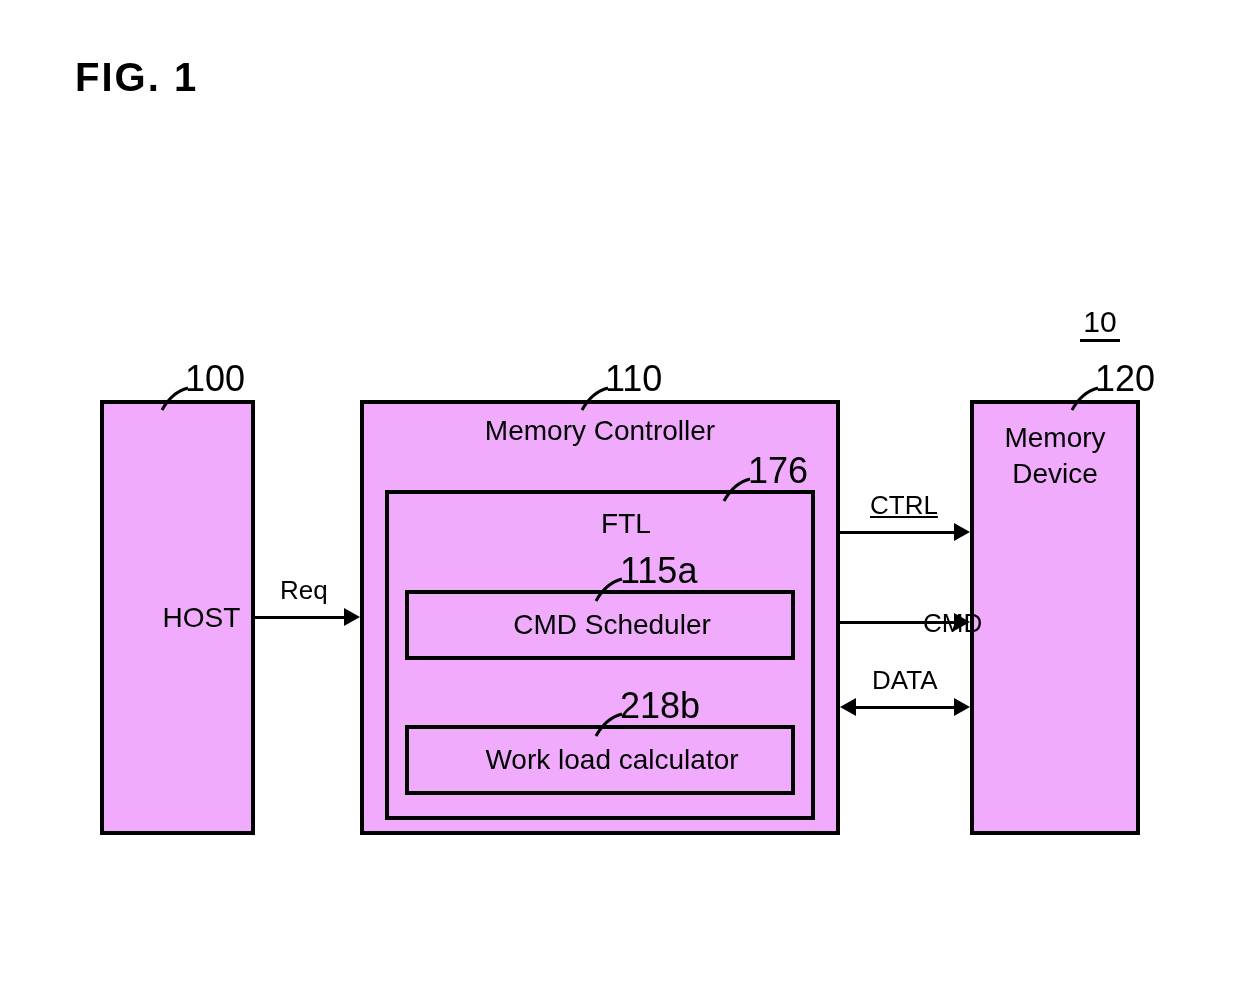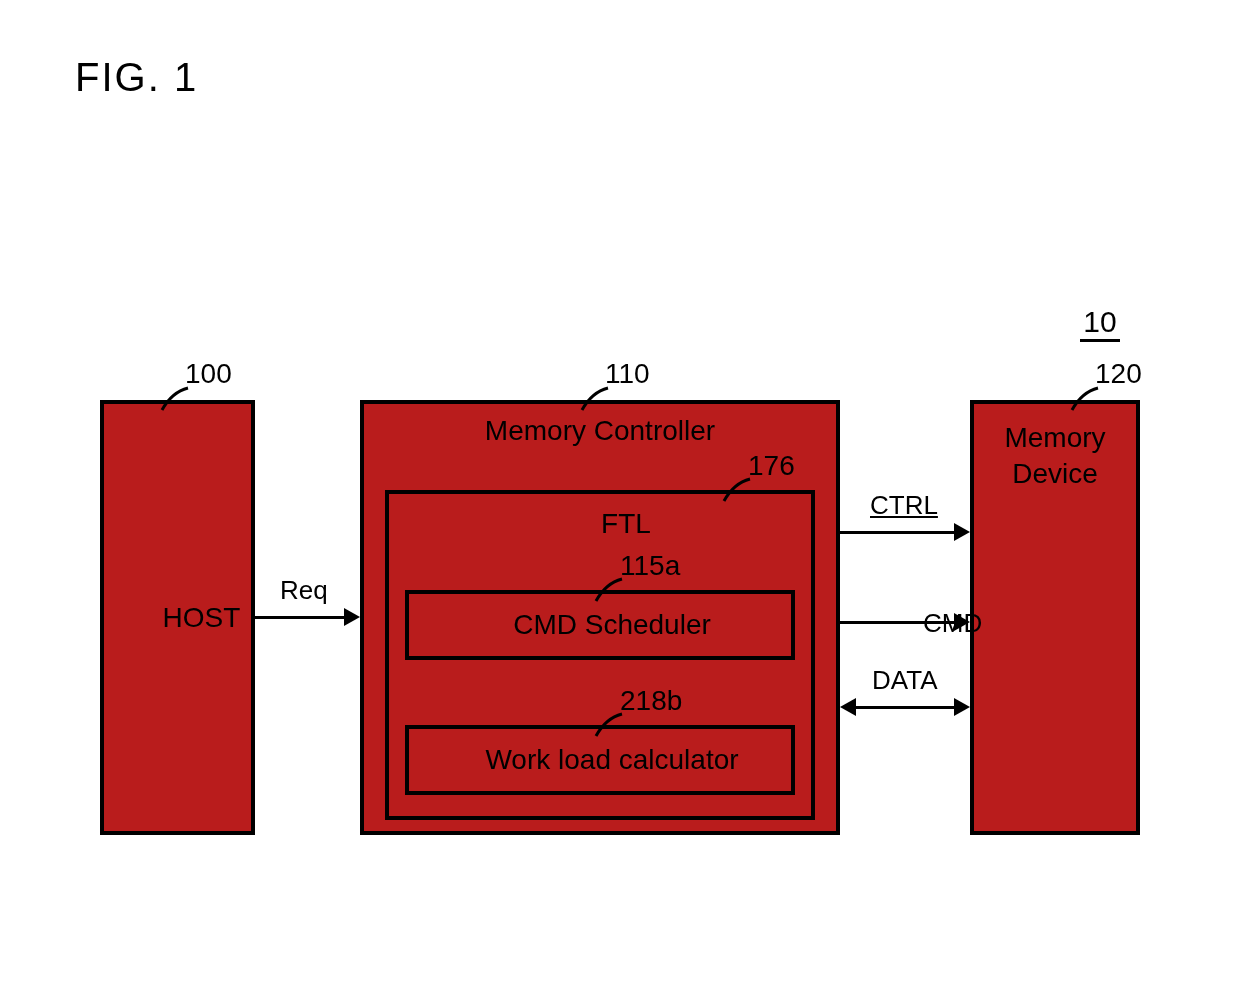--- a/index.html
+++ b/index.html
@@ -14,47 +14,47 @@
   .canvas {
     position: relative;
     width: 1240px;
     height: 991px;
   }
   .fig-title {
     position: absolute;
     left: 75px;
     top: 55px;
     font-size: 40px;
-    font-weight: normal;
+    font-weight: bold;
     letter-spacing: 2px;
   }
   .system-id {
     position: absolute;
     left: 1080px;
     top: 305px;
     width: 40px;
     text-align: center;
     font-size: 30px;
     border-bottom: 3px solid #000;
   }
   
   .box {
     position: absolute;
     border: 4px solid #000;
-    background: #b91c1c;
+    background: #f0abfc;
     box-sizing: border-box;
   }
   .label {
     position: absolute;
     font-size: 28px;
     text-align: center;
   }
   .ref {
     position: absolute;
-    font-size: 28px;
+    font-size: 36px;
   }
   
   .tick {
     position: absolute;
     width: 30px;
     height: 30px;
   }
   .tick svg { width: 100%; height: 100%; overflow: visible; }
 
   

